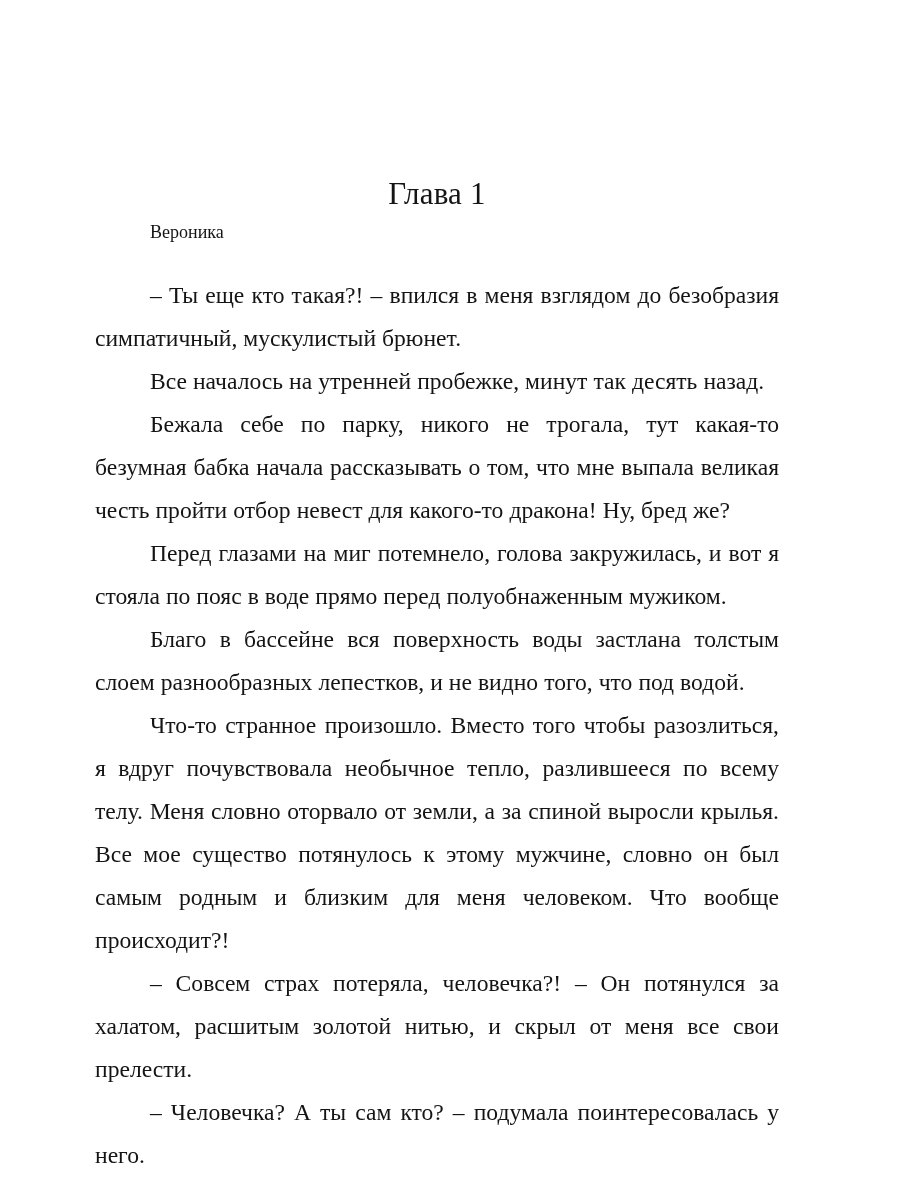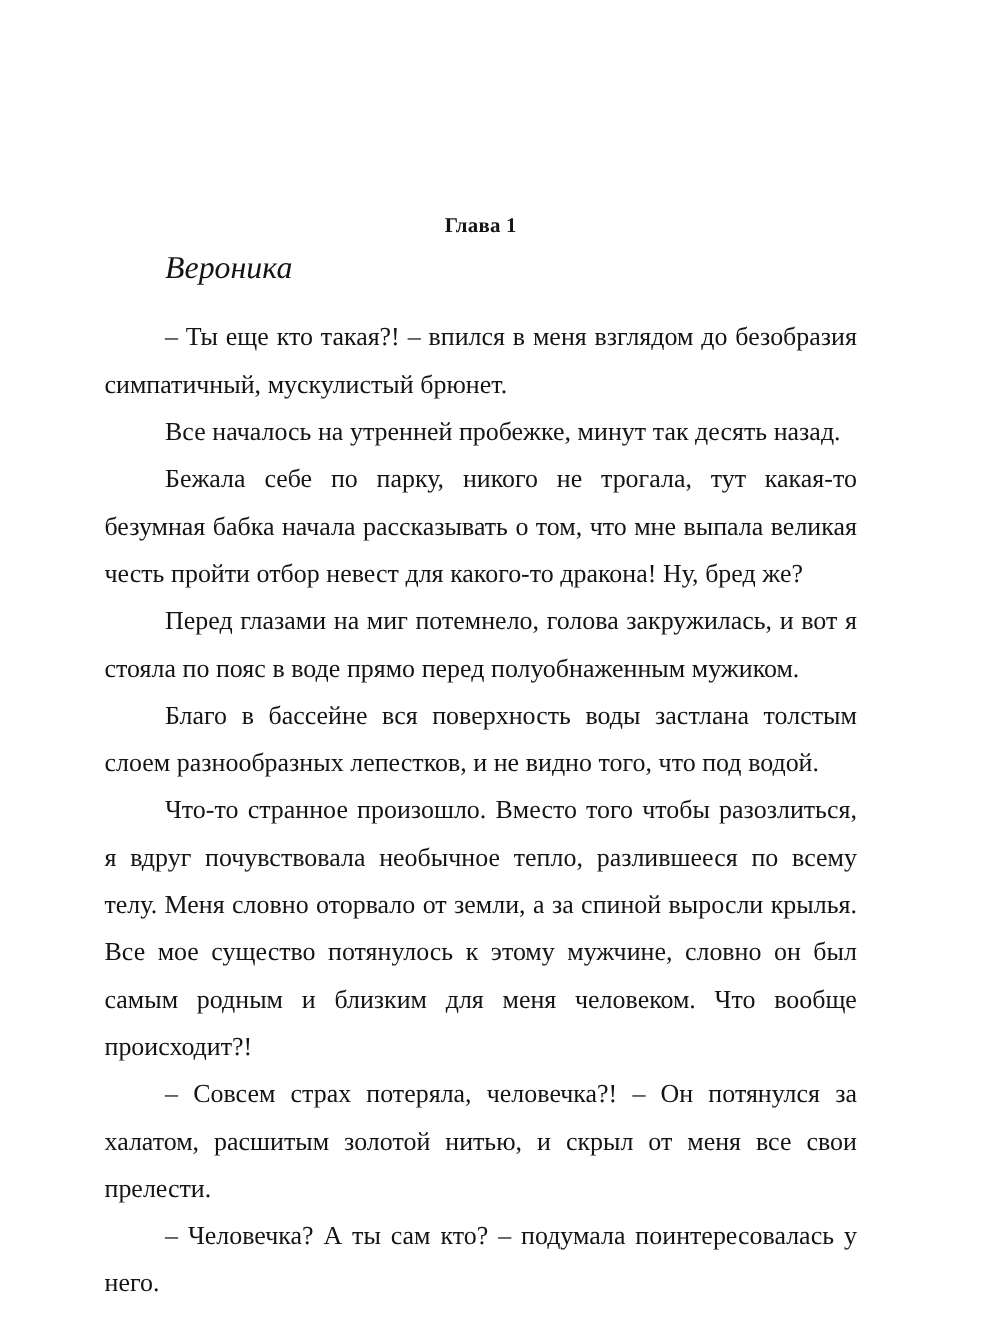--- a/index.html
+++ b/index.html
@@ -27,32 +27,31 @@
 
   .text-column {
     position: absolute;
     left: 95px;
     top: 178px;
     width: 684px;
   }
 
   .chapter-title {
     text-align: center;
-    font-size: 19px;
+    font-size: 31px;
     line-height: 32px;
-    font-weight: 700;
+    font-weight: 400;
     letter-spacing: 0.2px;
-    margin: 12px 0 6px 0;
+    margin: 0 0 6px 0;
     color: #141414;
   }
 
   .pov-heading {
     text-align: left;
-    font-style: italic;
-    font-size: 29px;
+    font-size: 18px;
     line-height: 32px;
     font-weight: 400;
     margin: 0;
     padding-left: 55px;
     color: #141414;
   }
 
   .body-text {
     margin-top: 26px;
   }

